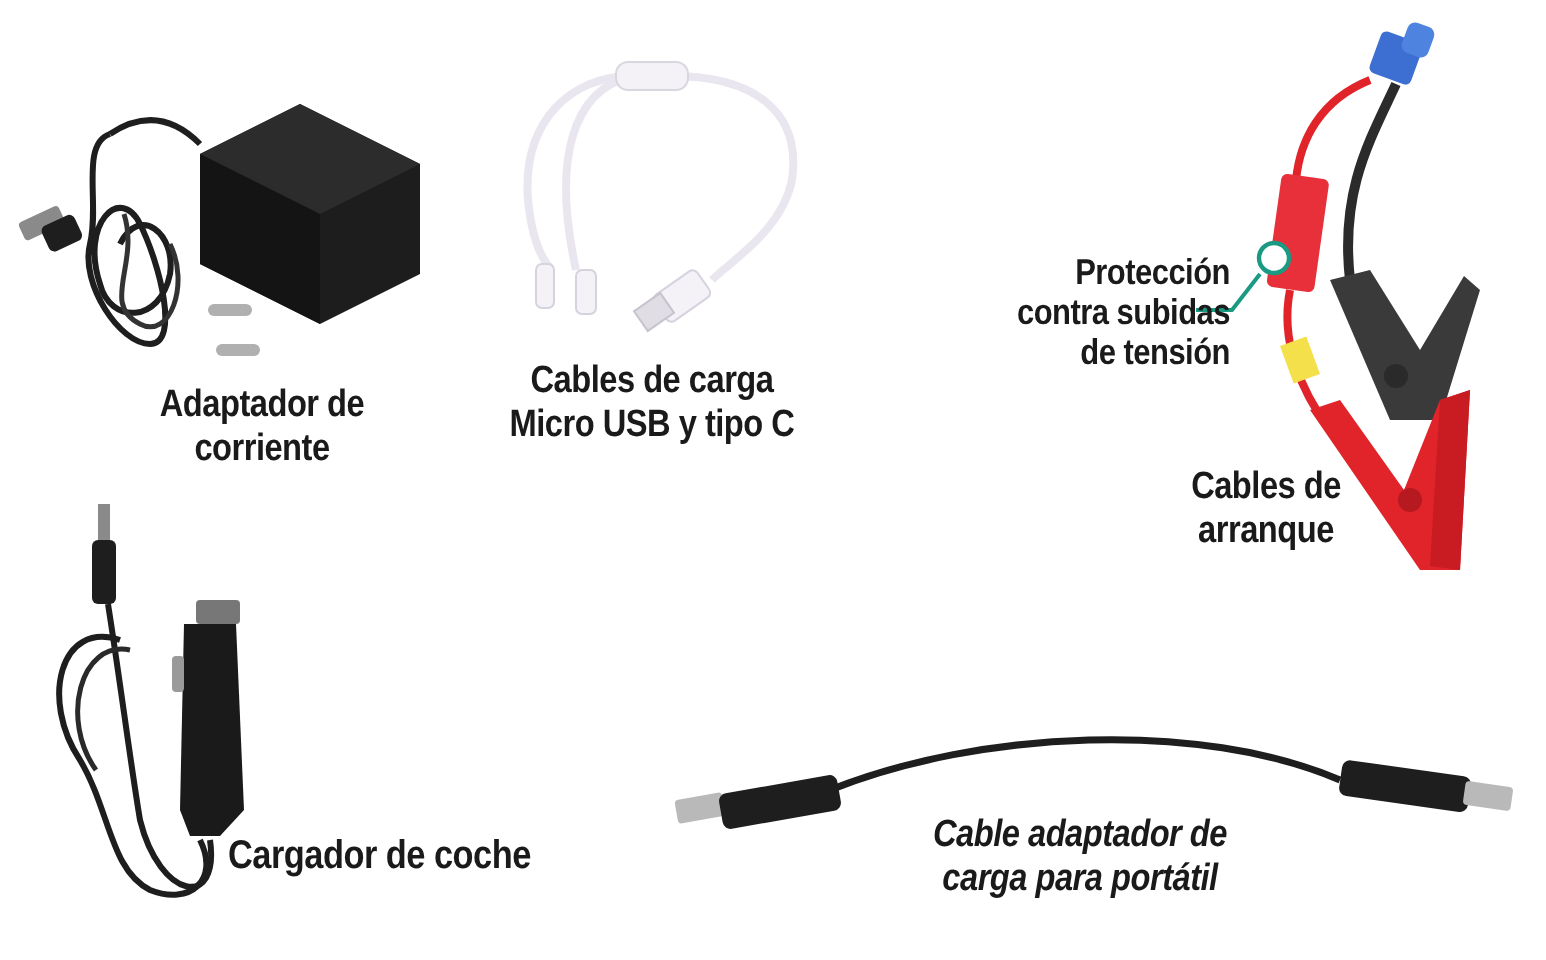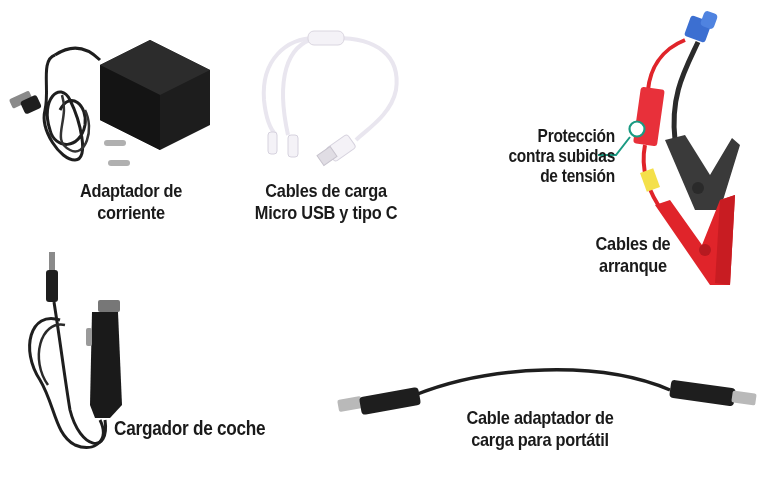--- a/index.html
+++ b/index.html
@@ -8,21 +8,21 @@
   .label { position:absolute; font-weight:bold; color:#1a1a1a; line-height:22px;
            font-size:19px; letter-spacing:-0.3px; transform:scaleX(0.86); transform-origin:left top; white-space:nowrap; }
   .center { text-align:center; }
   .right { text-align:right; }
   .item { position:absolute; }
   svg { position:absolute; overflow:visible; }
 </style>
 </head>
 <body>
 
-<div class="item" style="left:0;top:0;width:230px;height:240px;">
+<div class="item" style="left:0;top:12px;width:230px;height:240px;">
   <svg width="230" height="180" style="left:0;top:0;">
 
     <path d="M55 55 C40 60, 50 90, 45 110 C40 130, 60 160, 75 160 C90 160, 80 120, 70 100 C60 80, 40 100, 50 130 C55 150, 80 150, 85 125 C88 105, 70 90, 60 110" fill="none" stroke="#1e1e1e" stroke-width="3"></path>
     <path d="M62 95 C70 120, 50 140, 70 150 C85 158, 95 130, 85 110" fill="none" stroke="#333" stroke-width="2.5"></path>
     <path d="M55 55 C70 45, 85 45, 100 60" fill="none" stroke="#1e1e1e" stroke-width="3"></path>
 
     <rect x="10" y="95" width="22" height="10" rx="2" fill="#8a8a8a" transform="rotate(-25 20 100)"></rect>
     <rect x="22" y="98" width="18" height="14" rx="3" fill="#1e1e1e" transform="rotate(-25 30 105)"></rect>
 
     <path d="M100 65 L150 40 L210 70 L210 125 L160 150 L100 120 Z" fill="#1d1d1d"></path>
@@ -105,21 +105,21 @@
 
     <rect x="98" y="60" width="22" height="12" rx="2" fill="#777"></rect>
     <path d="M92 72 L118 72 L122 165 L110 178 L95 178 L90 165 Z" fill="#1a1a1a"></path>
     <rect x="86" y="88" width="6" height="18" rx="2" fill="#9a9a9a"></rect>
   </svg>
   <div class="label" style="left:114px;top:177px;font-size:20px;">
     <div>Cargador de coche</div>
   </div>
 </div>
 
-<div class="item" style="left:320px;top:340px;width:453px;height:140px;">
+<div class="item" style="left:320px;top:340px;width:453px;height:140px;font-style:italic;">
   <svg width="453" height="140" style="left:0;top:0;">
     <path d="M95 55 C170 25, 280 20, 350 50" fill="none" stroke="#1e1e1e" stroke-width="3.5"></path>
     <rect x="18" y="58" width="24" height="12" rx="2" fill="#b9b9b9" transform="rotate(-10 30 64)"></rect>
     <rect x="40" y="52" width="60" height="18" rx="4" fill="#1e1e1e" transform="rotate(-10 70 61)"></rect>
     <rect x="350" y="44" width="65" height="18" rx="4" fill="#1e1e1e" transform="rotate(8 382 53)"></rect>
     <rect x="412" y="52" width="24" height="12" rx="2" fill="#b9b9b9" transform="rotate(8 424 58)"></rect>
   </svg>
   <div class="label center" style="left:120px;top:67px;width:200px;transform-origin:center top;">
     <div>Cable adaptador de</div>
     <div>carga para portátil</div>

